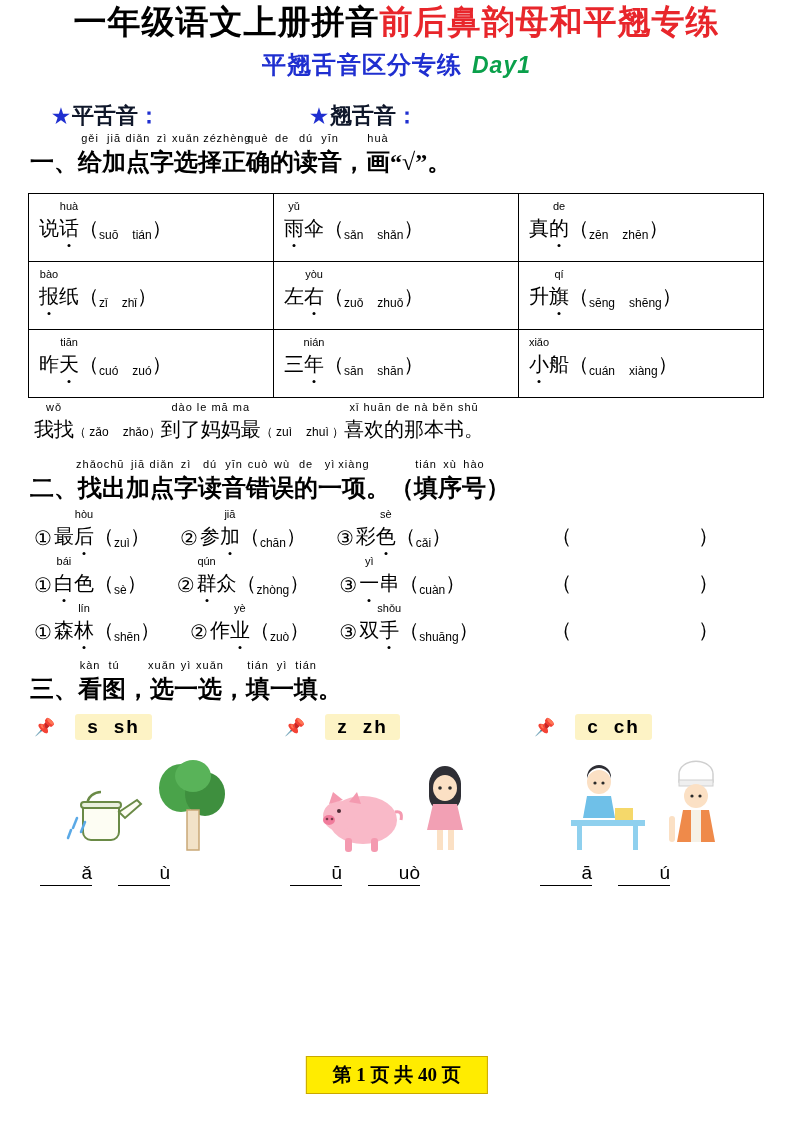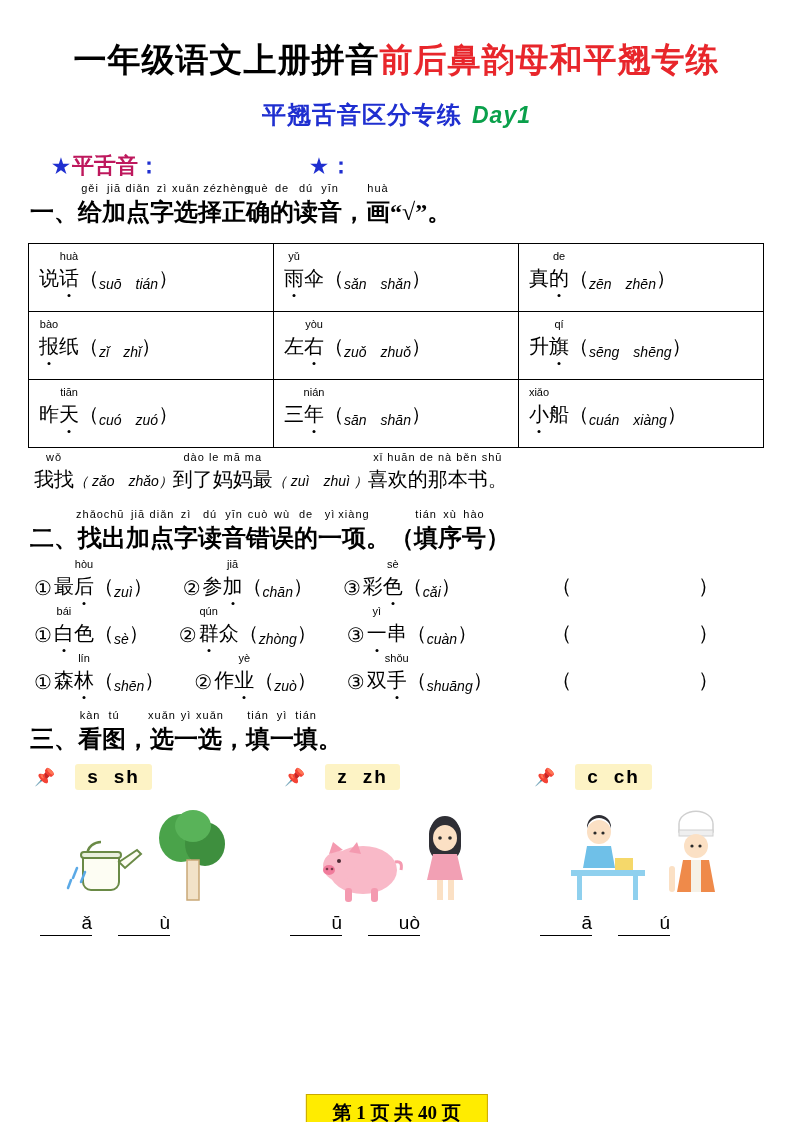--- a/index.html
+++ b/index.html
@@ -16,29 +16,28 @@
     width:793px;height:1122px;
     padding:0;
   }
 
   
   .title{
     text-align:center;
     font-size:33px;
     font-weight:bold;
     letter-spacing:1px;
-    margin-top:38px;
     white-space:nowrap;
   }
   .title .blk{color:#000;}
   .title .red{color:#e8262b;}
 
   .subtitle{
     text-align:center;
-    margin-top:16px;
+    margin-top:4px;
     font-size:24px;
     font-weight:bold;
     color:#1f2fd0;
     letter-spacing:1px;
   }
   .subtitle .day{
     color:#0aa04b;
     font-style:italic;
     font-family:"Liberation Sans", sans-serif;
     font-size:23px;
@@ -50,21 +49,21 @@
     margin-top:20px;
     display:flex;
     padding:0 52px;
     font-size:22px;
     font-weight:bold;
     align-items:baseline;
   }
   .starline .seg{display:flex;align-items:baseline;}
   .starline .seg.right{margin-left:150px;}
   .star{color:#1f2fd0;font-size:20px;margin-right:2px;}
-  .seglabel{color:#be185d;font-weight:bold;}
+  .seglabel{color:#0f172a;font-weight:bold;}
   .colon{color:#1f2fd0;}
   .letters{
     color:#e8262b;
     font-family:"Liberation Sans", sans-serif;
     font-weight:bold;
     letter-spacing:3px;
     margin-left:8px;
   }
   .letters span{margin-right:16px;}
 
@@ -128,21 +127,21 @@
     white-space:nowrap;
   }
   .dotted .dot{
     position:absolute;
     bottom:-5px;left:50%;
     transform:translateX(-50%);
     width:3px;height:3px;
     border-radius:50%;
     background:#000;
   }
-  .py{font-family:"Liberation Sans", sans-serif;font-size:14px;font-style:italic;}
+  .py{font-family:"Liberation Sans", sans-serif;font-size:12px;}
   .pysp{display:inline-block;width:14px;}
 
   
   .sentence{
     margin:18px 0 0 34px;
     font-size:20px;
     white-space:nowrap;
   }
 
   
@@ -248,20 +247,21 @@
   </div>
 
   <div class="starline">
     <div class="seg">
       <span class="star">★</span>
       <span class="seglabel">平舌音</span>
       <span class="colon">：</span>
     </div>
     <div class="seg right">
       <span class="star">★</span>
+      <span class="seglabel">翘舌音</span>
       <span class="colon">：</span>
     </div>
   </div>
 
   <div class="sec">
     <div class="sec-h">
       <span>一、</span><span class="ruby"><span class="rt">gěi</span><span class="rb">给</span></span><span class="ruby"><span class="rt">jiā</span><span class="rb">加</span></span><span class="ruby"><span class="rt">diǎn</span><span class="rb">点</span></span><span class="ruby"><span class="rt">zì</span><span class="rb">字</span></span><span class="ruby"><span class="rt">xuǎn</span><span class="rb">选</span></span><span class="ruby"><span class="rt">zé</span><span class="rb">择</span></span><span class="ruby"><span class="rt">zhèng</span><span class="rb">正</span></span><span class="ruby"><span class="rt">què</span><span class="rb">确</span></span><span class="ruby"><span class="rt">de</span><span class="rb">的</span></span><span class="ruby"><span class="rt">dú</span><span class="rb">读</span></span><span class="ruby"><span class="rt">yīn</span><span class="rb">音</span></span><span>，</span><span class="ruby"><span class="rt">huà</span><span class="rb">画</span></span><span>“√”。</span>
     </div>
   </div>
 

